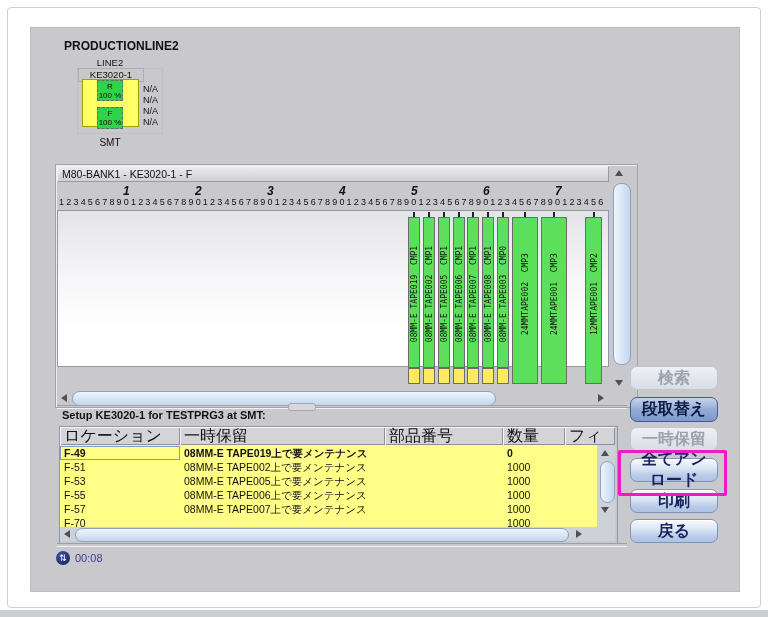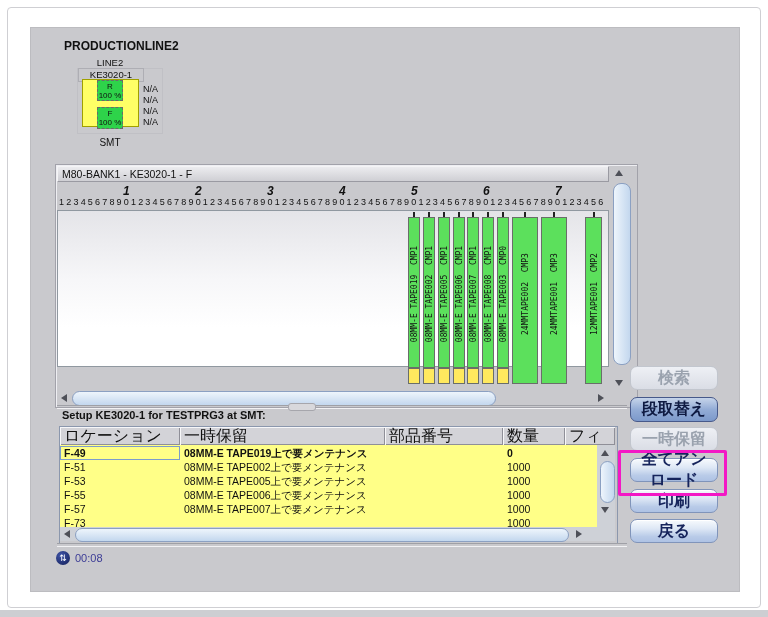--- a/index.html
+++ b/index.html
@@ -300,21 +300,21 @@
         <div class="tcell" style="left: 505px; width: 50px;"></div>
       </div>
       <div class="trow" style="top: 57px;">
         <div class="tcell" style="left: 0px; width: 120px;">F-57</div>
         <div class="tcell" style="left: 120px; width: 205px;">08MM-E TAPE007上で要メンテナンス</div>
         <div class="tcell" style="left: 325px; width: 118px;"></div>
         <div class="tcell" style="left: 443px; width: 62px;">1000</div>
         <div class="tcell" style="left: 505px; width: 50px;"></div>
       </div>
       <div class="trow" style="top: 71px;">
-        <div class="tcell" style="left: 0px; width: 120px;">F-73</div>
+        <div class="tcell" style="left: 0px; width: 120px;">F-70</div>
         <div class="tcell" style="left: 325px; width: 118px;"></div>
         <div class="tcell" style="left: 443px; width: 62px;">1000</div>
         <div class="tcell" style="left: 505px; width: 50px;"></div>
       </div>
     </div>
 
   <div class="abs vscroll-strip"></div>
   <div class="abs sb-btn" style="left:599px;top:447px;">
       <div class="tri-up"></div>
     </div>

